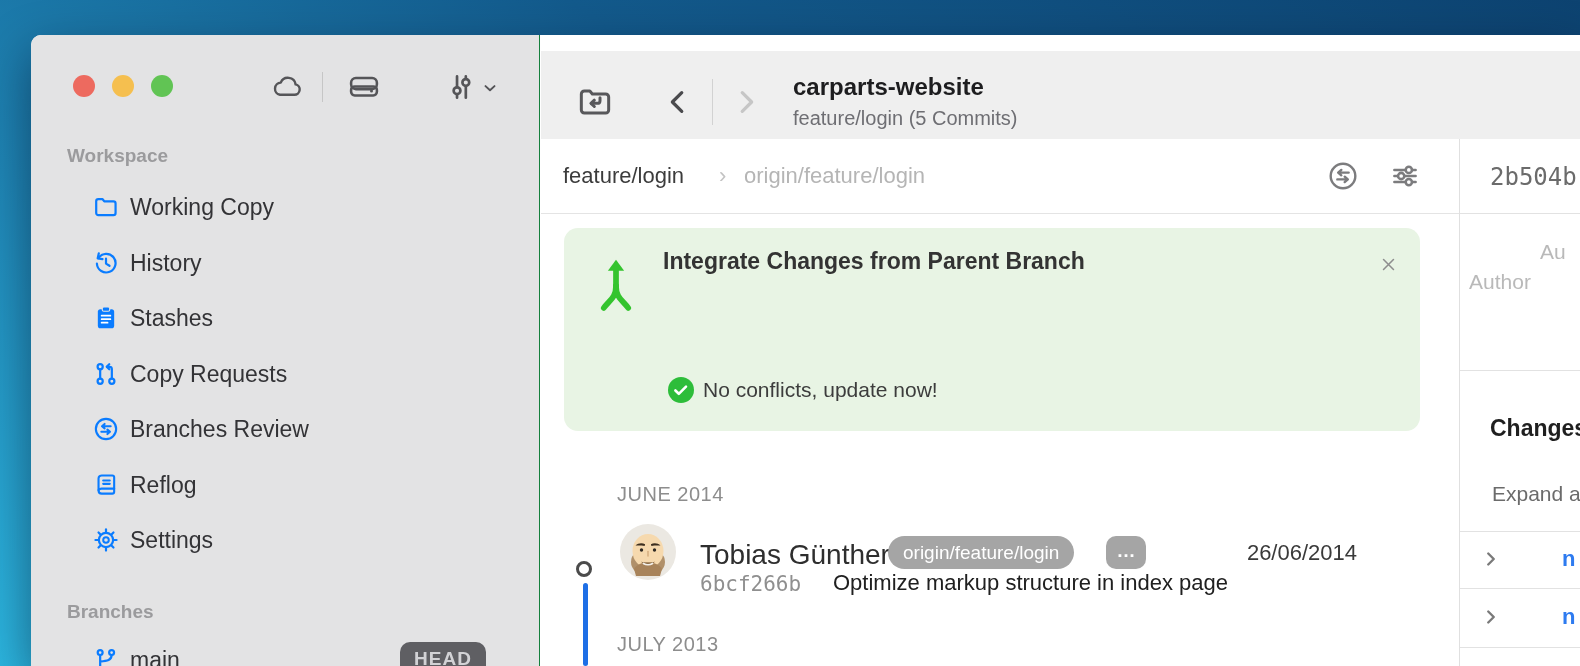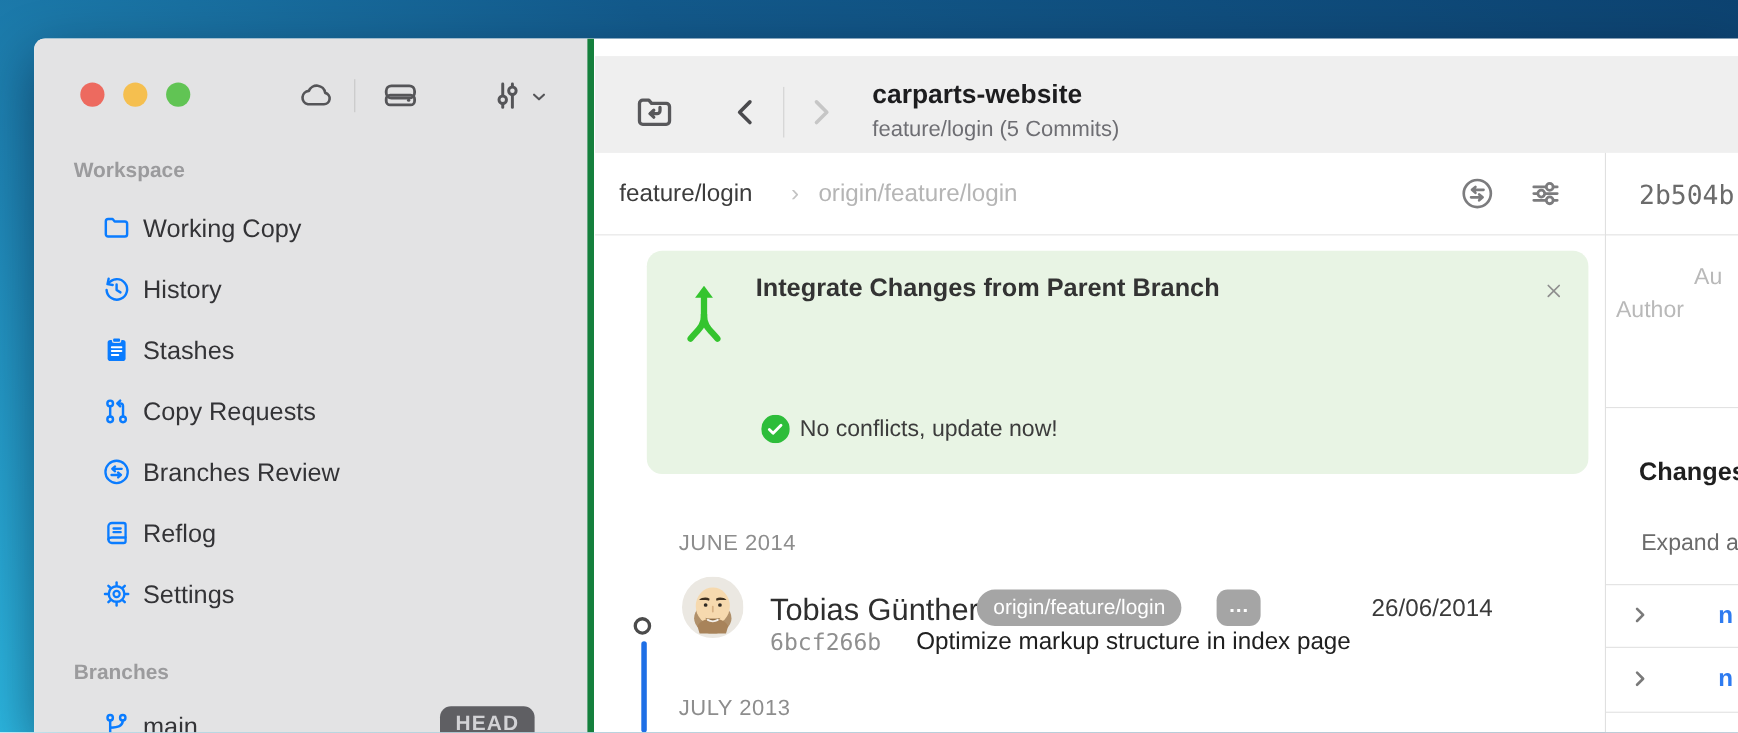--- a/index.html
+++ b/index.html
@@ -8,21 +8,21 @@
   .stage { position:relative; width:1580px; height:666px; overflow:hidden;
            background:linear-gradient(215deg,#0d4371 0%,#135a8c 40%,#1f86b6 72%,#2cb6e0 100%); }
   .window { position:absolute; left:31px; top:35px; width:1549px; height:631px;
             background:#ffffff; border-radius:10px 0 0 0; overflow:hidden;
             box-shadow:0 18px 50px rgba(0,0,20,.45); }
   .abs { position:absolute; }
   .nowrap { white-space:nowrap; }
 
   
   .sidebar { position:absolute; left:0; top:0; width:509px; height:631px;
-             background:#e3e3e4; border-right:6px solid #15803d; }
+             background:#e3e3e4; border-right:1px solid #15803d; }
   .traffic { position:absolute; top:40px; left:42px; display:flex; gap:17px; }
   .tl { width:22px; height:22px; border-radius:50%; }
   .sb-tool { position:absolute; color:#555558; }
   .sb-sep { position:absolute; left:291px; top:37px; width:1px; height:30px; background:#c6c6c6; }
   .sb-header { position:absolute; left:36px; font-size:19px; font-weight:bold; color:#9b9b9d; }
   .sb-item { position:absolute; left:0; width:509px; height:40px; }
   .sb-item .ic { position:absolute; left:61px; top:6px; width:28px; height:28px; color:#0a7cff; }
   .sb-item .lbl { position:absolute; left:99px; top:7px; font-size:23px; color:#333336; }
   .head-badge { position:absolute; left:369px; top:607px; width:86px; height:34px;
                 background:#5f5f63; border-radius:10px; color:#d2d2d5; font-size:19px;
@@ -39,21 +39,21 @@
   
   .content { position:absolute; left:510px; top:104px; width:1039px; height:527px; background:#fff; }
   .vdivider { position:absolute; left:1428px; top:104px; width:1px; height:527px; background:#e0e0e0; }
 
   .crumb-row { position:absolute; left:0; top:0; width:918px; height:75px; border-bottom:1px solid #e4e4e4; }
   .crumb { position:absolute; top:24px; font-size:22px; }
   .crumb-ic { position:absolute; top:20px; color:#7c7c7e; }
 
   
   .banner { position:absolute; left:23px; top:89px; width:856px; height:203px;
-            background:#e8f4e4; border-radius:14px;margin-left:24px; }
+            background:#e8f4e4; border-radius:14px; }
   .banner-title { position:absolute; left:99px; top:20px; font-size:23px; font-weight:bold; color:#333; }
   .banner-body { position:absolute; left:99px; top:57px; width:656px; font-size:21px;
                  line-height:28.5px; color:#4f4f4f; }
   .banner-status { position:absolute; left:139px; top:150px; font-size:21px; color:#3c3c3c; }
   .update-btn { position:absolute; left:566px; top:140px; width:242px; height:44px;
                 background:#d9dfd3; border:none; border-radius:10px; font-size:22px;
                 color:#2e2e2e; font-family:"Liberation Sans",sans-serif; cursor:pointer; }
   .banner-close { position:absolute; left:816px; top:28px; width:17px; height:17px; color:#8e8e8e; cursor:pointer; }
 
   

